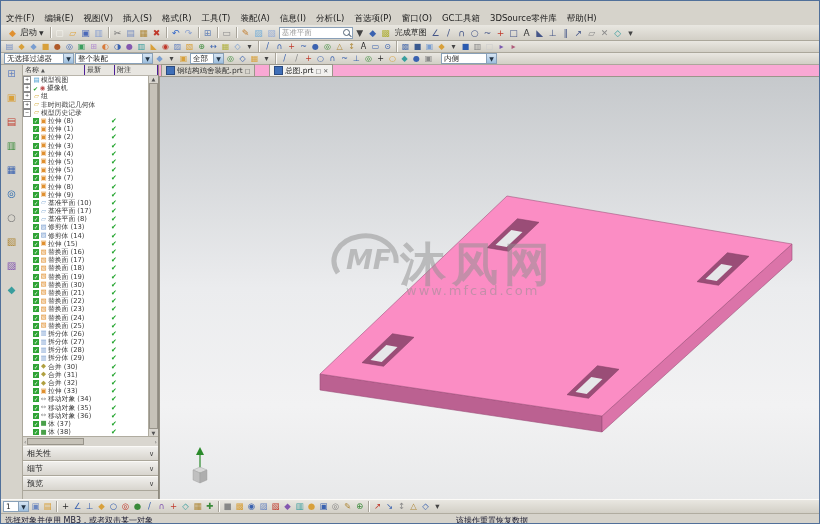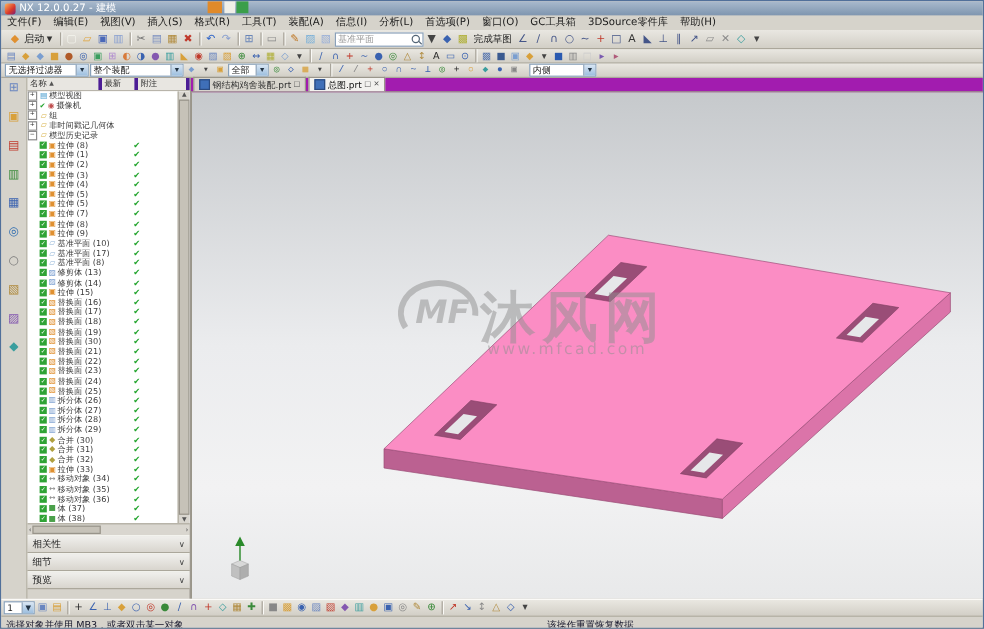--- a/index.html
+++ b/index.html
@@ -15,59 +15,59 @@
   .title-artifact{position:absolute;top:0;height:10px;}
   .menubar{position:absolute;left:0;top:12px;width:100%;height:12px;background:#d6d3cb;
     display:flex;align-items:center;font-size:8.5px;color:#1a1a1a;border-bottom:1px solid #b7b3a8;}
   .menu-item{padding:0 5px;white-space:nowrap;}
   
   .tbrow{position:absolute;left:0;width:100%;display:flex;align-items:center;gap:1px;
     padding:0 3px;box-sizing:border-box;background:linear-gradient(#e9e7e1,#d2cfc6);
     border-bottom:1px solid #aba79b;}
   #tb1{top:24px;height:16px;}
   #tb2{top:40px;height:12px;}
-  #tb3{top:52px;height:12px;font-family:Liberation Mono, monospace;}
+  #tb3{top:52px;height:12px;}
   .tbi{flex:0 0 12px;width:12px;height:12px;font-size:9px;line-height:12px;text-align:center;
     overflow:hidden;cursor:default;}
   #tb2 .tbi,#tb3 .tbi{flex-basis:11px;width:11px;height:11px;font-size:8px;line-height:11px;}
   .tsep{flex:0 0 1px;width:1px;height:11px;background:#a8a49a;box-shadow:1px 0 0 #fbfaf7;margin:0 2px;}
   .startbtn{display:flex;align-items:center;gap:2px;font-size:8.5px;color:#222;padding:0 3px;}
   .searchbox{flex:0 0 68px;height:10px;background:#fff;border:1px solid #8aa0b8;
     display:flex;align-items:center;font-size:7.5px;color:#9a9a9a;padding:0 2px;gap:2px;}
   .mag{width:5px;height:5px;border:1px solid #567;border-radius:50%;position:relative;flex:0 0 auto;}
   .mag:after{content:"";position:absolute;width:4px;height:1px;background:#567;
     transform:rotate(45deg);right:-3px;bottom:-1px;}
   .combo{display:inline-flex;align-items:center;height:11px;background:#fff;
     border:1px solid #88a0b8;font-size:7.5px;color:#222;padding-left:2px;box-sizing:border-box;}
   .combo .arr{margin-left:auto;width:9px;align-self:stretch;background:linear-gradient(#d8e6f4,#9cbede);
     border-left:1px solid #88a0b8;color:#234;font-size:6px;display:flex;align-items:center;justify-content:center;}
   .finish-label{font-size:8px;color:#222;white-space:nowrap;padding:0 2px;}
   
-  .tabbar{position:absolute;left:158px;top:64px;width:662px;height:12px;background:#a21caf;
-    display:flex;align-items:flex-end;gap:2px;padding-left:2px;box-sizing:border-box;
+  .tabbar{position:absolute;left:158px;top:64px;width:662px;height:12px;background:#f9a8d4;
+    display:flex;align-items:flex-end;gap:14px;padding-left:2px;box-sizing:border-box;
     border-bottom:1px solid #9a968a;}
   .tab{display:flex;align-items:center;gap:2px;height:11px;padding:0 4px;font-size:7.5px;
     background:#d8d5cd;border:1px solid #9a968a;border-bottom:none;color:#333;white-space:nowrap;}
   .tab.active{background:#f2f1ee;color:#111;}
   .tab .ticon{width:7px;height:7px;background:#3f6fb8;border:1px solid #2a4a80;flex:0 0 auto;}
   .tab .tglyph{font-size:6px;color:#555;}
   
   .resourcebar{position:absolute;left:0;top:64px;width:22px;height:434px;background:#d6d3cb;
     border-right:1px solid #aba79b;display:flex;flex-direction:column;align-items:center;
     padding-top:2px;gap:11px;box-sizing:border-box;}
   .rbi{width:13px;height:13px;font-size:10px;line-height:13px;text-align:center;}
   
   .navigator{position:absolute;left:22px;top:64px;width:136px;height:434px;background:#d6d3cb;
     border-right:1px solid #8f8b80;display:flex;flex-direction:column;box-sizing:border-box;}
   .nav-title{height:14px;background:linear-gradient(#f4f3f0,#dbd8d1);display:flex;align-items:center;
     font-size:8.5px;font-weight:bold;color:#222;padding:0 4px;border-bottom:1px solid #b0aca0;}
   .nav-title .undock{margin-left:auto;width:7px;height:7px;border:1px solid #444;background:#fff;}
   .nav-cols{height:10px;background:#e8e6e1;display:flex;font-size:7px;color:#333;
     border-bottom:1px solid #b8b4aa;}
-  .nav-cols .c{border-right:3px solid #4c1d95;display:flex;align-items:center;padding-left:2px;gap:2px;box-sizing:border-box;}
+  .nav-cols .c{border-right:1px solid #4c1d95;display:flex;align-items:center;padding-left:2px;gap:2px;box-sizing:border-box;}
   .c-name-h{width:62px;} .c-latest-h{width:30px;} .c-note-h{flex:1;}
   .sortarrow{font-size:5px;color:#555;}
   .tree-wrap{flex:0 0 360px;display:flex;background:#fff;overflow:hidden;}
   .tree-body{flex:1;overflow:hidden;}
   .tr{height:8.2px;display:flex;align-items:center;font-size:6.8px;color:#3a3a3a;white-space:nowrap;}
   .tr .c-name{width:88px;display:flex;align-items:center;gap:1px;overflow:hidden;flex:0 0 88px;box-sizing:border-box;}
   .tr .c-latest{width:28px;flex:0 0 28px;color:#1fa32a;font-size:7px;}
   .exp{width:6px;height:6px;border:1px solid #8a8a8a;background:#fff;font-size:5px;line-height:5px;
     text-align:center;color:#333;flex:0 0 auto;margin-right:1px;}
   .cb{width:6px;height:6px;background:#2fa335;color:#fff;font-size:5px;line-height:6px;text-align:center;flex:0 0 auto;}
@@ -90,27 +90,20 @@
   .statusbar{position:absolute;left:0;top:512px;width:100%;height:12px;background:#d6d3cb;
     border-top:1px solid #b0aca0;font-size:8px;color:#15152a;}
   .status-left{position:absolute;left:4px;top:1px;}
   .status-right{position:absolute;left:455px;top:1px;}
 </style>
 </head>
 <body>
 
 <div class="app">
 
-  <div class="titlebar">
-    <span class="nxlogo"></span>
-    <span>NX 12.0.0.27 - 建模</span>
-    <span class="title-artifact" style="left:172px;width:12px;background:#e08a2a;"></span>
-    <span class="title-artifact" style="left:186px;width:9px;background:#f0efe8;"></span>
-    <span class="title-artifact" style="left:196px;width:10px;background:#3a9e4a;"></span>
-  </div>
 
   <div class="menubar" id="menubar">
       <span class="menu-item">文件(F)</span>
       <span class="menu-item">编辑(E)</span>
       <span class="menu-item">视图(V)</span>
       <span class="menu-item">插入(S)</span>
       <span class="menu-item">格式(R)</span>
       <span class="menu-item">工具(T)</span>
       <span class="menu-item">装配(A)</span>
       <span class="menu-item">信息(I)</span>

